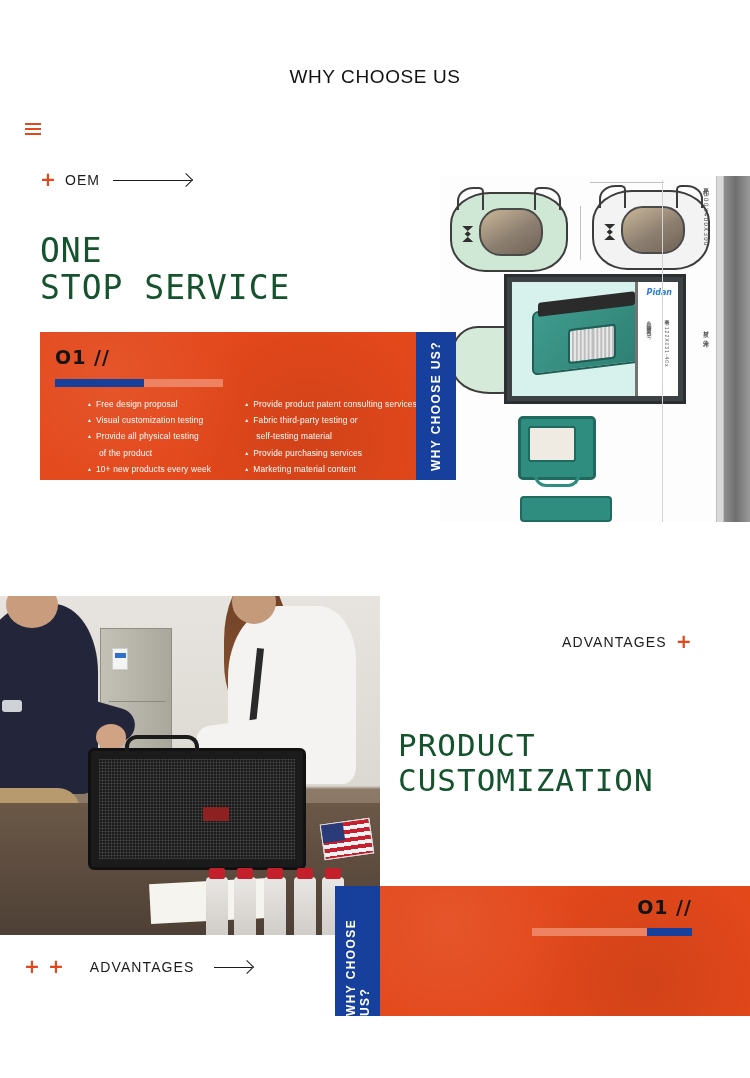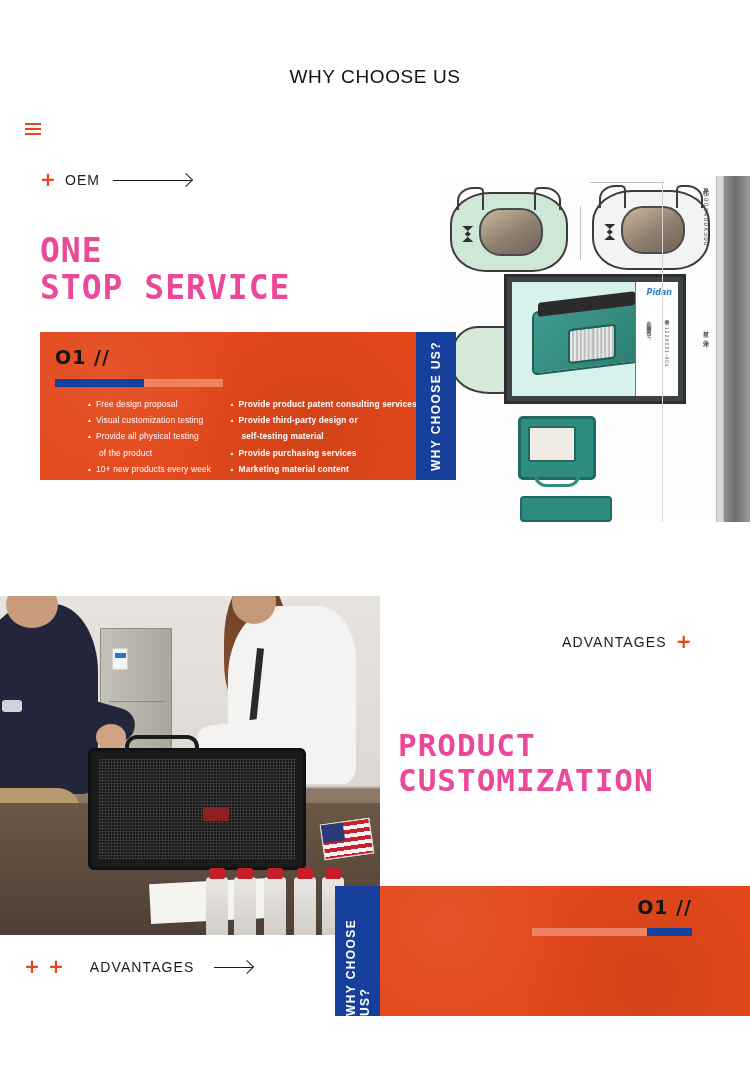--- a/index.html
+++ b/index.html
@@ -48,23 +48,23 @@
   #eyebrow-oem { left: 40px; top: 170px; gap: 9px; }
   #eyebrow-oem .arrow-line { width: 78px; margin-left: 4px; }
 
   #eyebrow-adv-top { left: 562px; top: 632px; gap: 9px; }
   #eyebrow-adv-bottom { left: 24px; top: 957px; gap: 8px; }
   #eyebrow-adv-bottom .arrow-line { width: 38px; margin-left: 12px; }
 
   
   .display-head {
     position: absolute;
-    color: #ec4899;
+    color: #14532d;
     font-family: "DejaVu Sans Mono", "Liberation Mono", monospace;
-    font-weight: 700;
+    font-weight: 400;
     letter-spacing: 1px;
     line-height: 1.13;
     text-transform: uppercase;
     white-space: pre-line;
   }
   #head-one-stop { left: 40px; top: 232px; font-size: 33px; }
   #head-product  { left: 398px; top: 728px; font-size: 31px; text-align: left; }
 
   
   .img-frame { position: absolute; overflow: hidden; background: #ececec; }
@@ -132,21 +132,21 @@
     position: absolute; left: 4%; top: -10px; width: 92%; height: 14px;
     background: #2b2b2b; border-radius: 3px;
   }
   #monitor .bag3d .mesh {
     position: absolute; left: 32%; top: 34%; width: 46%; height: 58%;
     background: repeating-linear-gradient(90deg,#e9e9e9 0 2px,#bdbdbd 2px 4px);
     border: 2px solid #1f5d55; border-radius: 4px;
   }
   #monitor .titleblock {
     position: absolute; right: 0; top: 0; width: 26%; height: 100%;
-    background: #ffffff; border-left: 1px solid #737373;
+    background: #ffffff; border-left: 3px solid #737373;
   }
   #monitor .logo {
     position: absolute; right: 6px; top: 6px; font-size: 8px; font-weight: 700;
     color: #2e7fd1; font-family: "DejaVu Sans", sans-serif; font-style: italic;
   }
   #monitor .tb-txt {
     position: absolute; writing-mode: vertical-rl; font-size: 5px; color: #555;
     letter-spacing: 1px;
   }
   #bag-bottom1 {
@@ -336,21 +336,21 @@
     letter-spacing: .15px; white-space: nowrap;
     position: relative; padding-left: 9px;
     font-family: "Liberation Sans", sans-serif;
   }
   .cols li.bullet::before {
     content: "▲"; position: absolute; left: 0; top: 0;
     font-size: 5px; line-height: 16.2px; color: #ffffff;
   }
   .cols li.cont { padding-left: 12px; }
   #cols-top .c1 { width: 172px; }
-  #cols-top .c2 { width: 200px; font-weight: bold; }
+  #cols-top .c2 { width: 200px; }
   #cols-bottom .c1 { width: 148px; }
   #cols-bottom .c2 { width: 150px; }
 </style>
 </head>
 <body>
 
 <div class="page">
 
   <div class="page-title">WHY CHOOSE US</div>
 
@@ -429,21 +429,21 @@
     <div class="cols" id="cols-top">
       <ul class="c1">
         <li class="bullet">Free design proposal</li>
         <li class="bullet">Visual customization testing</li>
         <li class="bullet">Provide all physical testing</li>
         <li class="cont">of the product</li>
         <li class="bullet">10+ new products every week</li>
       </ul>
       <ul class="c2">
         <li class="bullet">Provide product patent consulting services</li>
-        <li class="bullet">Provide third-party design or</li>
+        <li class="bullet">Fabric third-party testing or</li>
         <li class="cont">self-testing material</li>
         <li class="bullet">Provide purchasing services</li>
         <li class="bullet">Marketing material content</li>
       </ul>
     </div>
   </div>
 
   <div class="blue-tab" id="tab-top">
     <span>WHY CHOOSE US?</span>
   </div>

